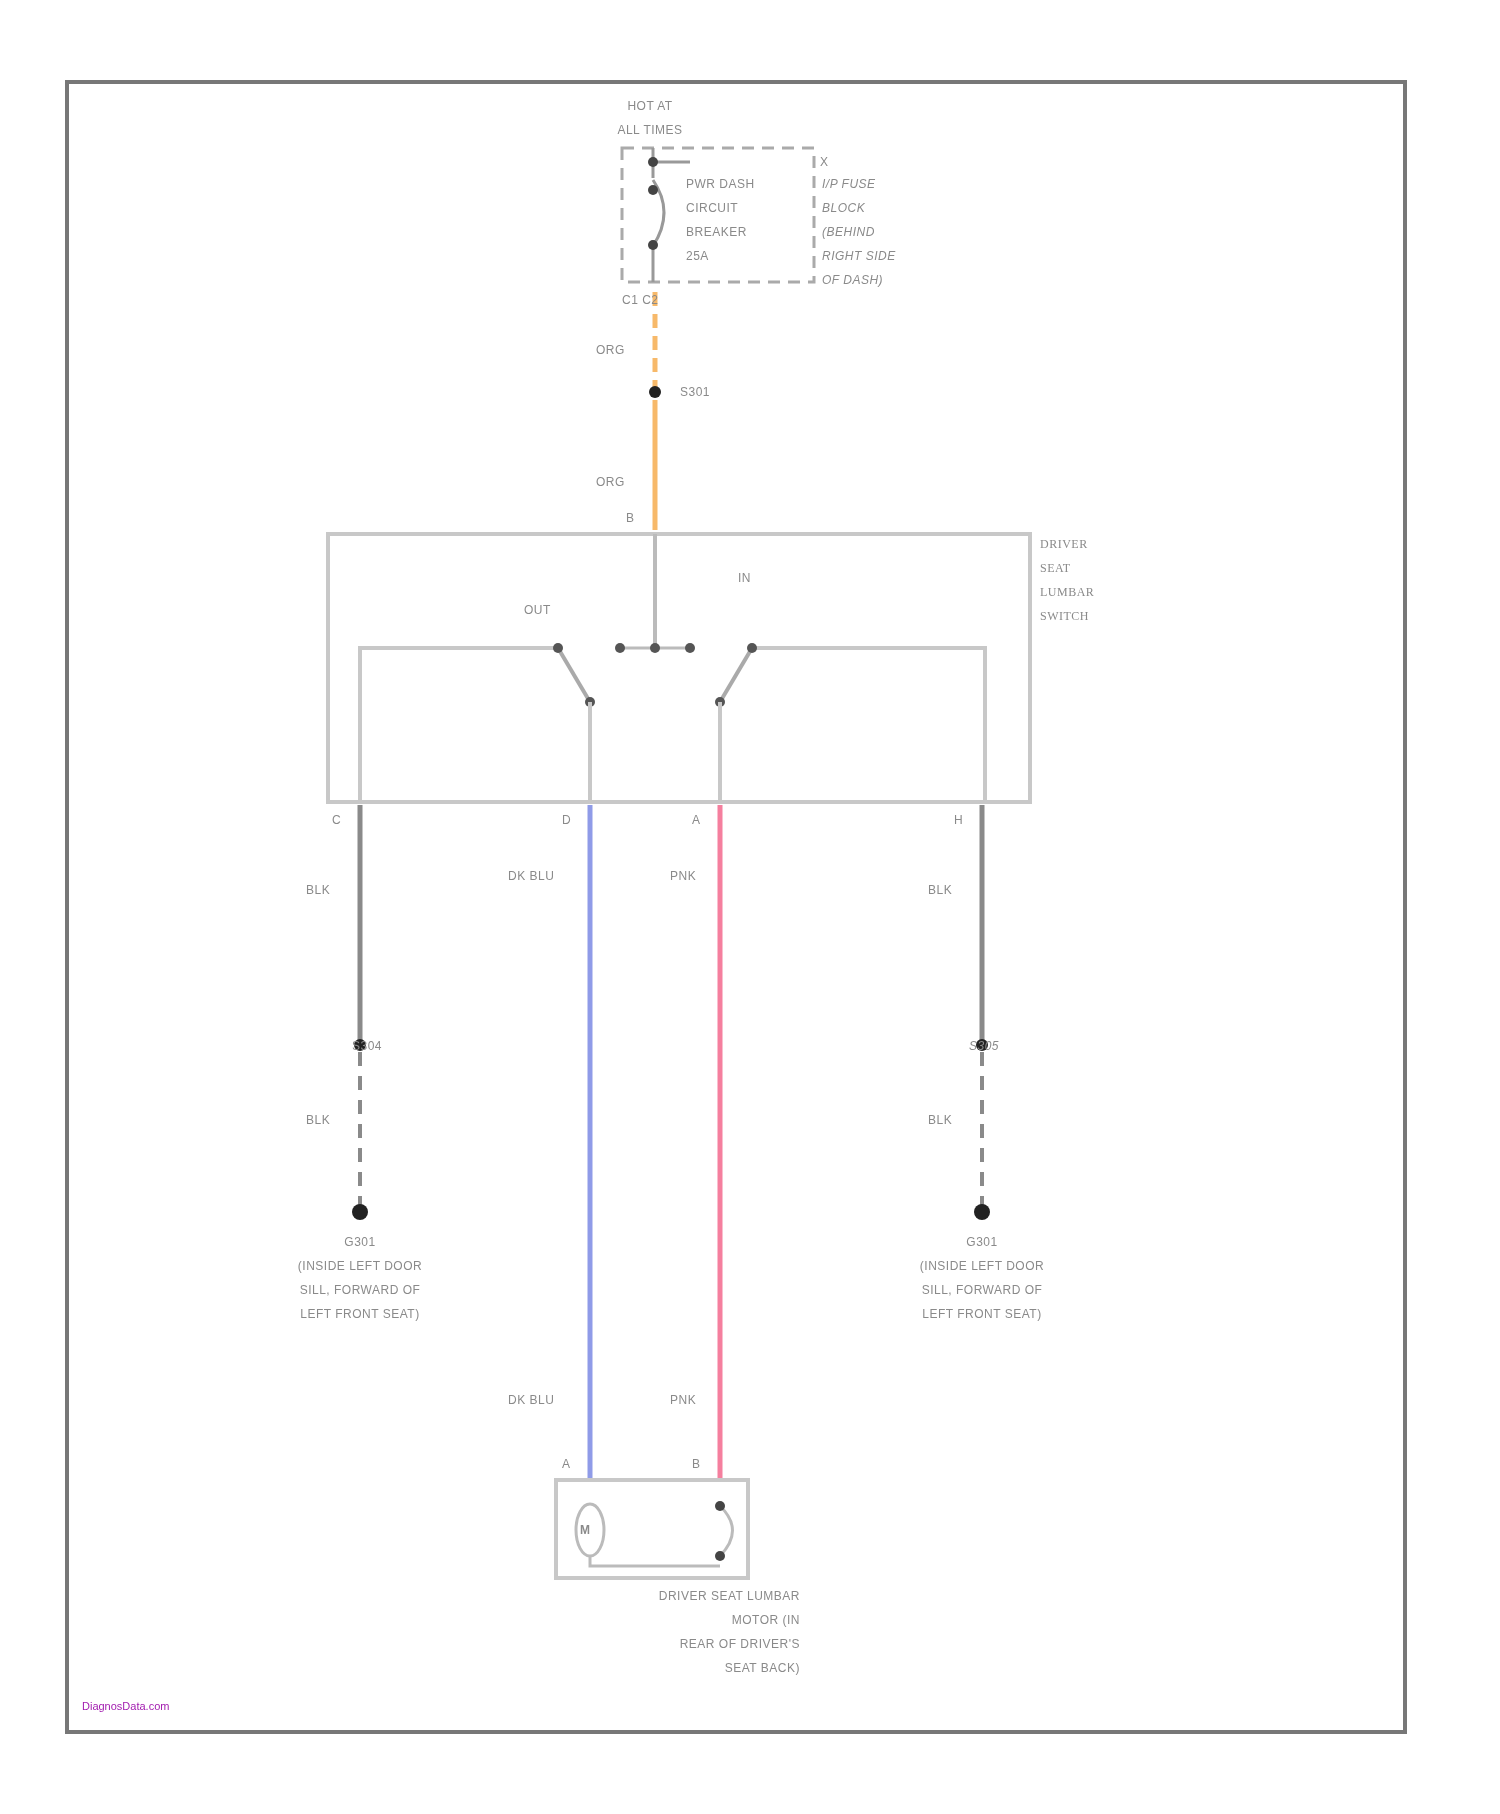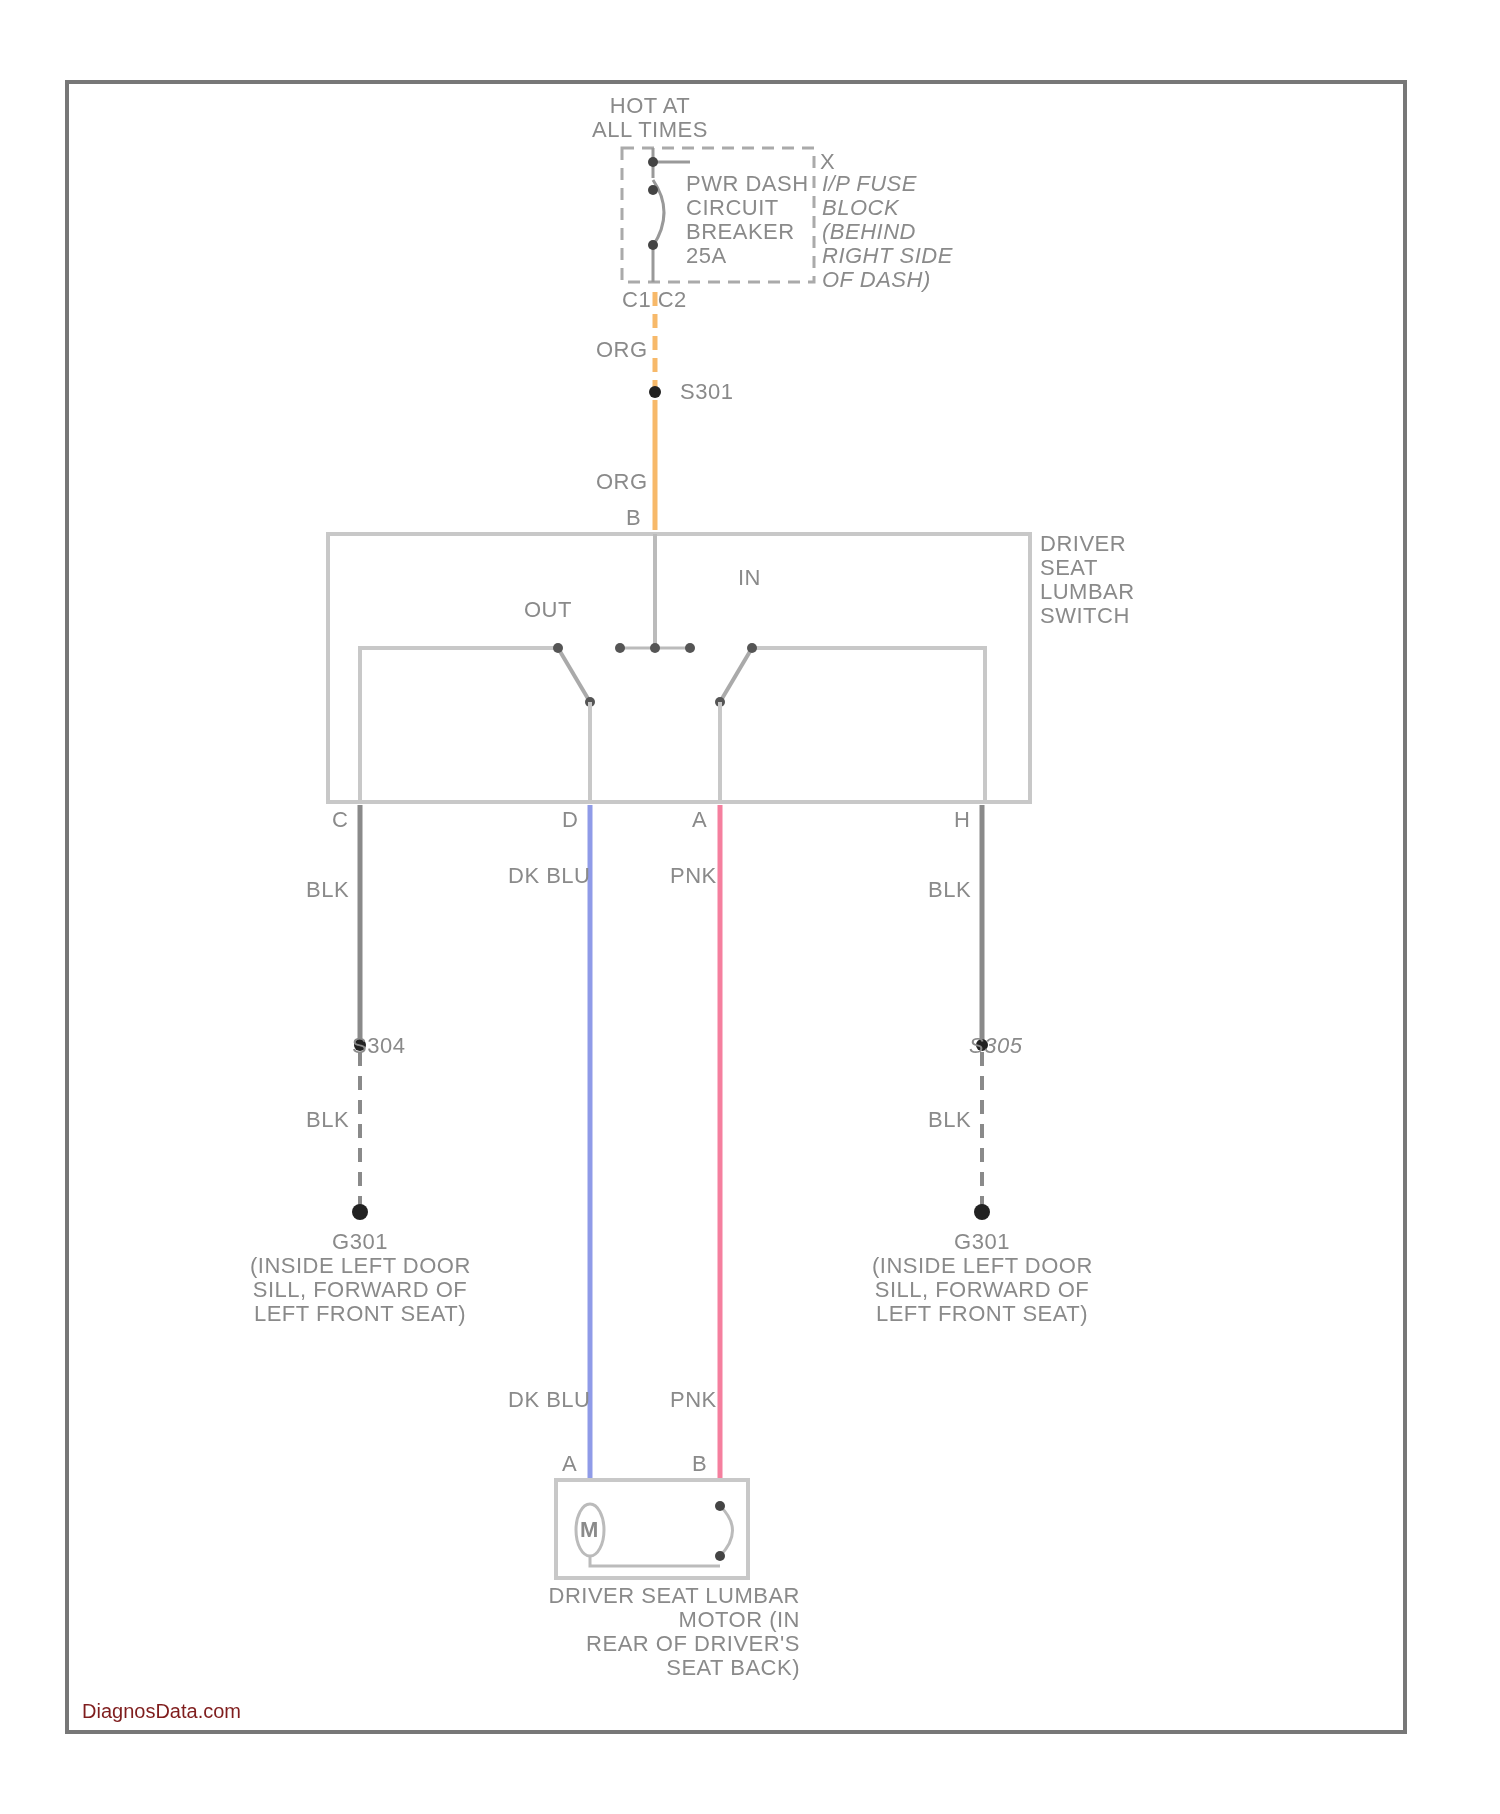--- a/index.html
+++ b/index.html
@@ -1,24 +1,24 @@
 <!DOCTYPE html>
 <html><head>
 <meta charset="utf-8">
 <style>
   html, body { margin:0; padding:0; background:#ffffff; }
   body { width:1500px; height:1814px; position:relative; overflow:hidden;
          font-family:"Liberation Sans", sans-serif; color:#777; }
   .frame { position:absolute; left:65px; top:80px; width:1342px; height:1654px;
            border:4px solid #777; box-sizing:border-box; }
   svg { position:absolute; left:0; top:0; }
-  .lbl { position:absolute; font-size:22px; line-height:24px; color:#8a8a8a;
+  .lbl { position:absolute; font-size:12px; line-height:24px; color:#8a8a8a;
          letter-spacing:0.5px; white-space:pre; }
   .c { text-align:center; }
-  .watermark { position:absolute; left:82px; top:1700px; font-size:20px; color:#7f1d1d; }
+  .watermark { position:absolute; left:82px; top:1700px; font-size:11px; color:#a21caf; }
 </style>
 </head>
 <body>
 
 <div class="frame"></div>
 
 <svg width="1500" height="1814">
 
   <g stroke="#aaa" stroke-width="3" fill="none" stroke-dasharray="12,8">
     <rect x="622" y="148" width="192" height="134"></rect>
@@ -90,21 +90,21 @@
 <div class="lbl" style="left:822px;top:172px;font-style:italic;">I/P FUSE
 BLOCK
 (BEHIND
 RIGHT SIDE
 OF DASH)</div>
 <div class="lbl" style="left:606px;top:288px;margin-left:16px;">C1 C2</div>
 <div class="lbl" style="left:596px;top:338px;">ORG</div>
 <div class="lbl" style="left:666px;top:380px;margin-left:14px;">S301</div>
 <div class="lbl" style="left:596px;top:470px;">ORG</div>
 <div class="lbl" style="left:626px;top:506px;">B</div>
-<div class="lbl" style="left:1040px;top:532px;">DRIVER
+<div class="lbl" style="left:1040px;top:532px;font-family:Liberation Serif, serif;">DRIVER
 SEAT
 LUMBAR
 SWITCH</div>
 <div class="lbl" style="left:524px;top:598px;">OUT</div>
 <div class="lbl" style="left:738px;top:566px;">IN</div>
 <div class="lbl" style="left:332px;top:808px;">C</div>
 <div class="lbl" style="left:562px;top:808px;">D</div>
 <div class="lbl" style="left:692px;top:808px;">A</div>
 <div class="lbl" style="left:954px;top:808px;">H</div>
 

